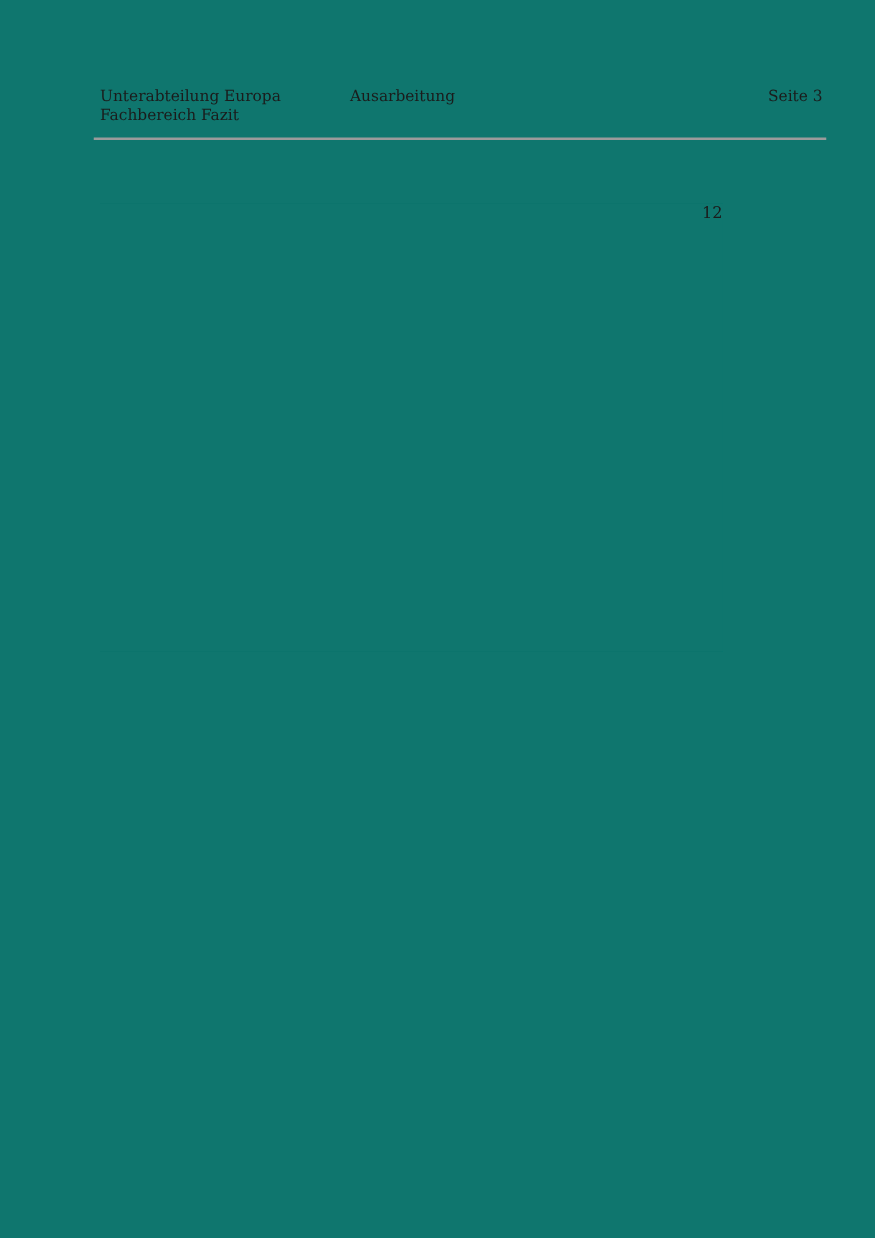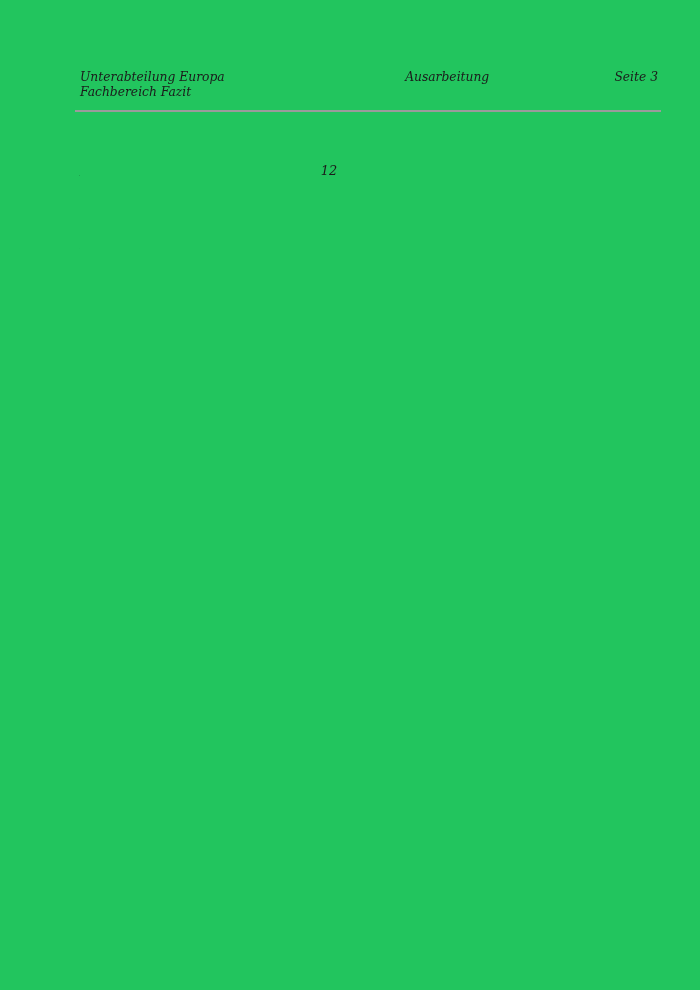--- a/index.html
+++ b/index.html
@@ -11,35 +11,34 @@
     height: 990px;
     background: #ffffff;
     position: relative;
     font-family: "DejaVu Serif", serif;
     color: #1b1b1b;
     overflow: hidden;
   }
   .page {
     position: absolute;
     inset: 0;
-    background: #22c55e;
-    font-style: italic;
+    background: #0f766e;
   }
   
   .header {
     position: absolute;
     top: 70px;
     left: 80px;
     right: 42px;
     display: flex;
     font-size: 12.3px;
     line-height: 15px;
   }
   .header-left  { width: 200px; }
-  .header-center{ flex: 1; text-align: center; }
+  .header-center{ flex: 1; }
   .header-right { text-align: right; white-space: nowrap; }
   
   .rule {
     position: absolute;
     top: 110px;
     left: 75px;
     width: 586px;
     height: 2px;
     background: #9b9b9b;
   }
@@ -66,21 +65,21 @@
   .toc-row.bold { font-weight: bold; }
   .toc-row .num {
     width: 62px;
     flex-shrink: 0;
   }
   .toc-row .title {
     flex: 1;
     padding-right: 10px;
   }
   .toc-row .page {
-    text-align: center;
+    text-align: right;
     white-space: nowrap;
   }
 </style>
 </head>
 <body style="color: rgb(27, 27, 27); background: rgb(255, 255, 255);">
 
 <div class="page">
 
   <div class="header">
     <div class="header-left">

